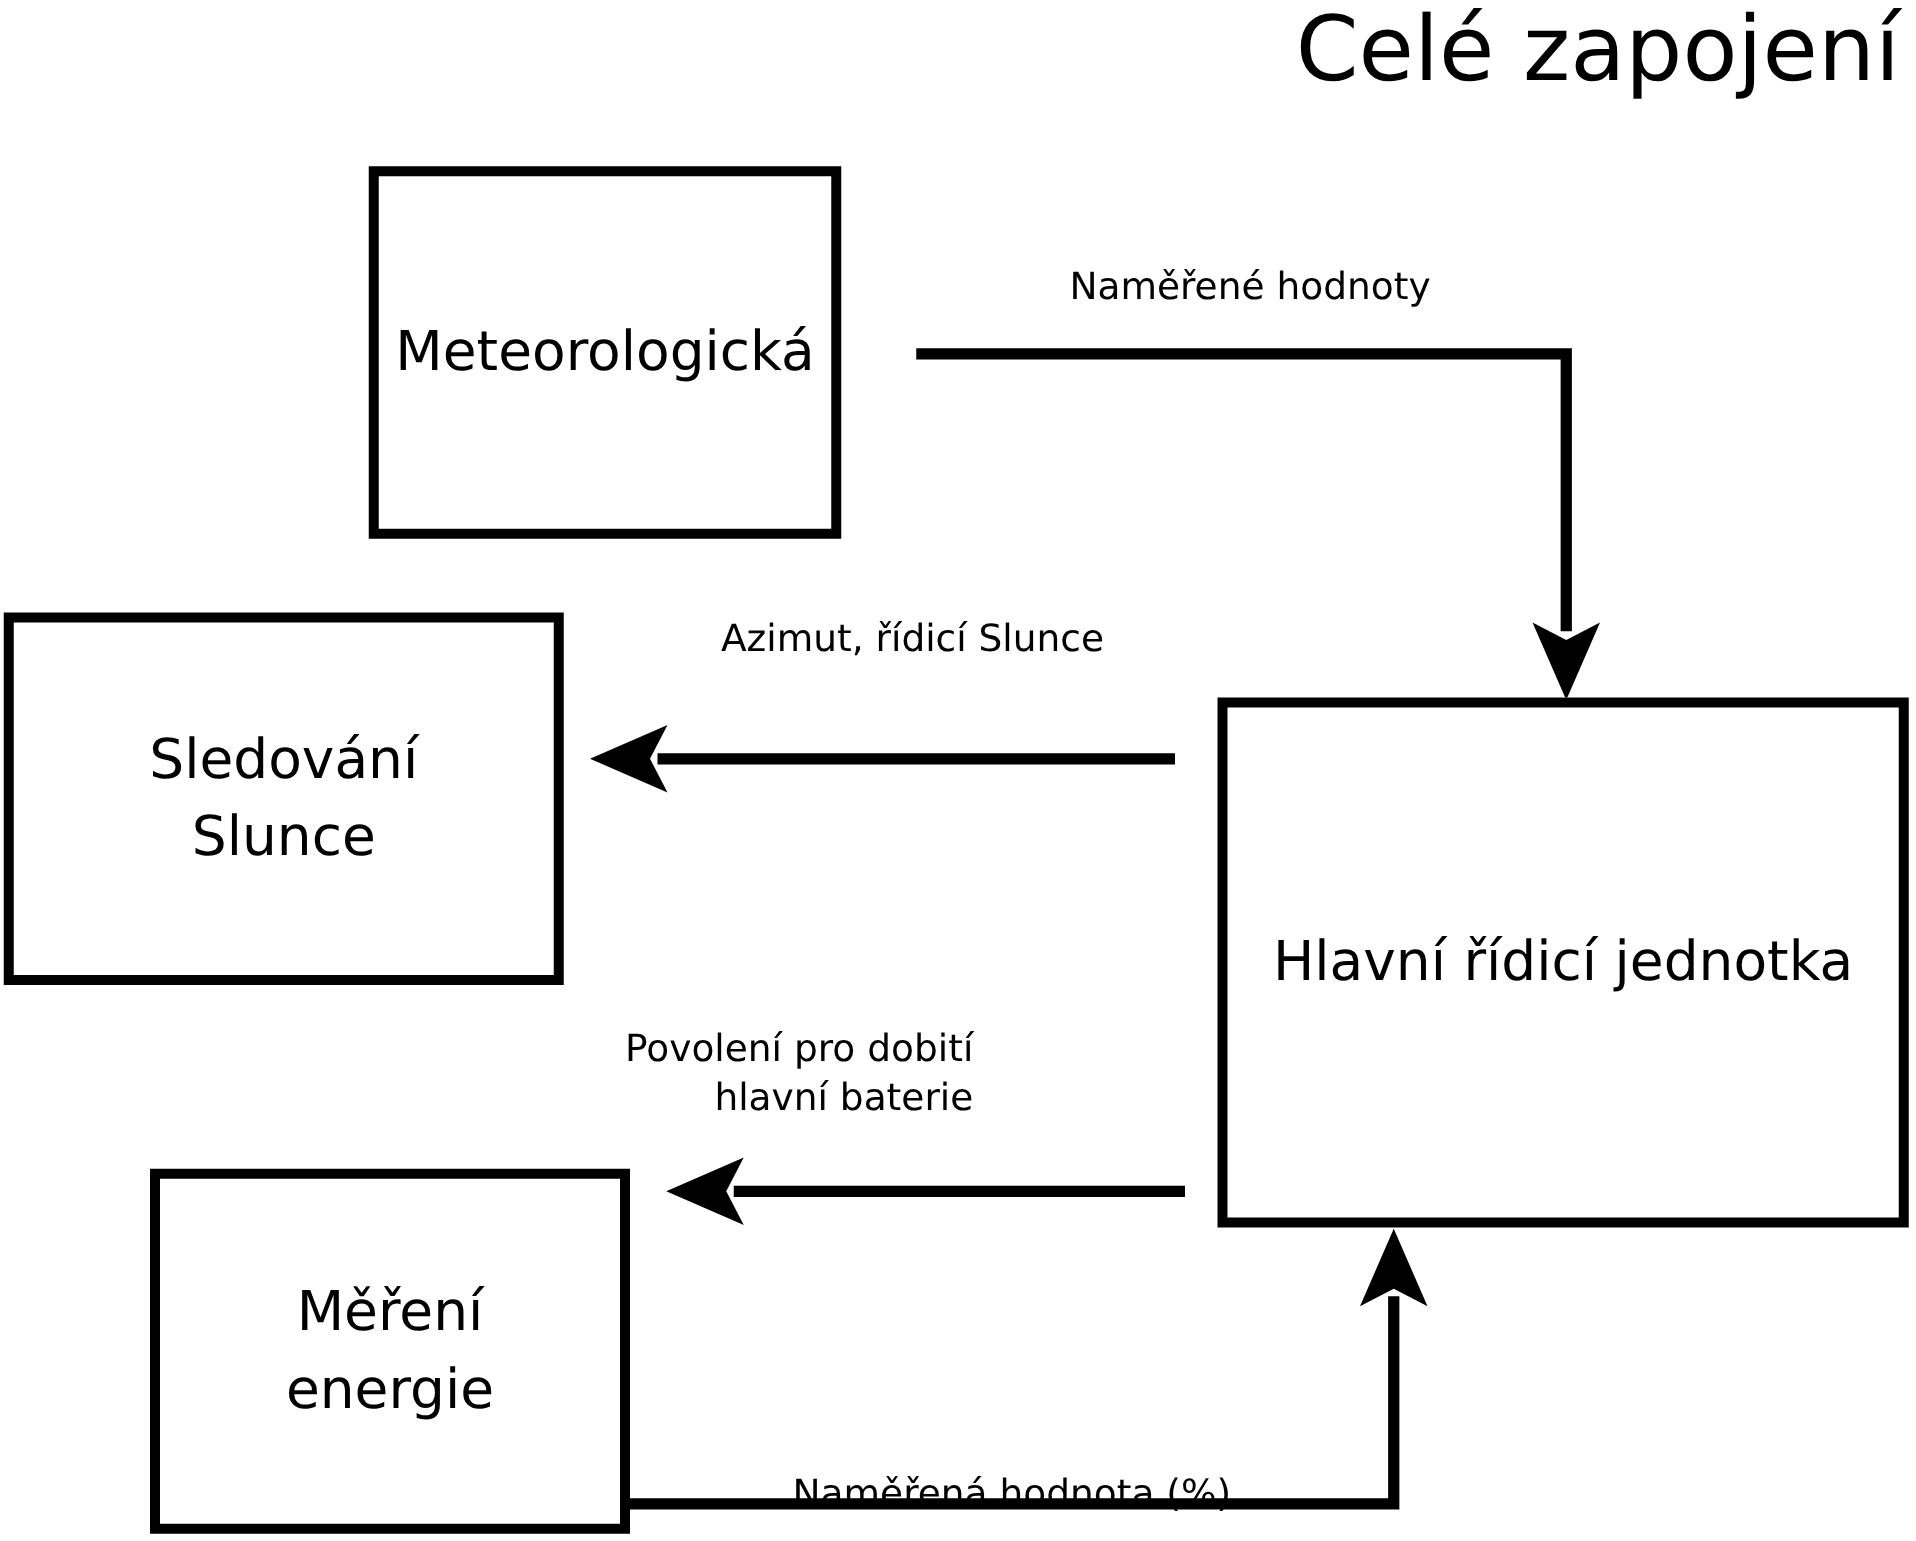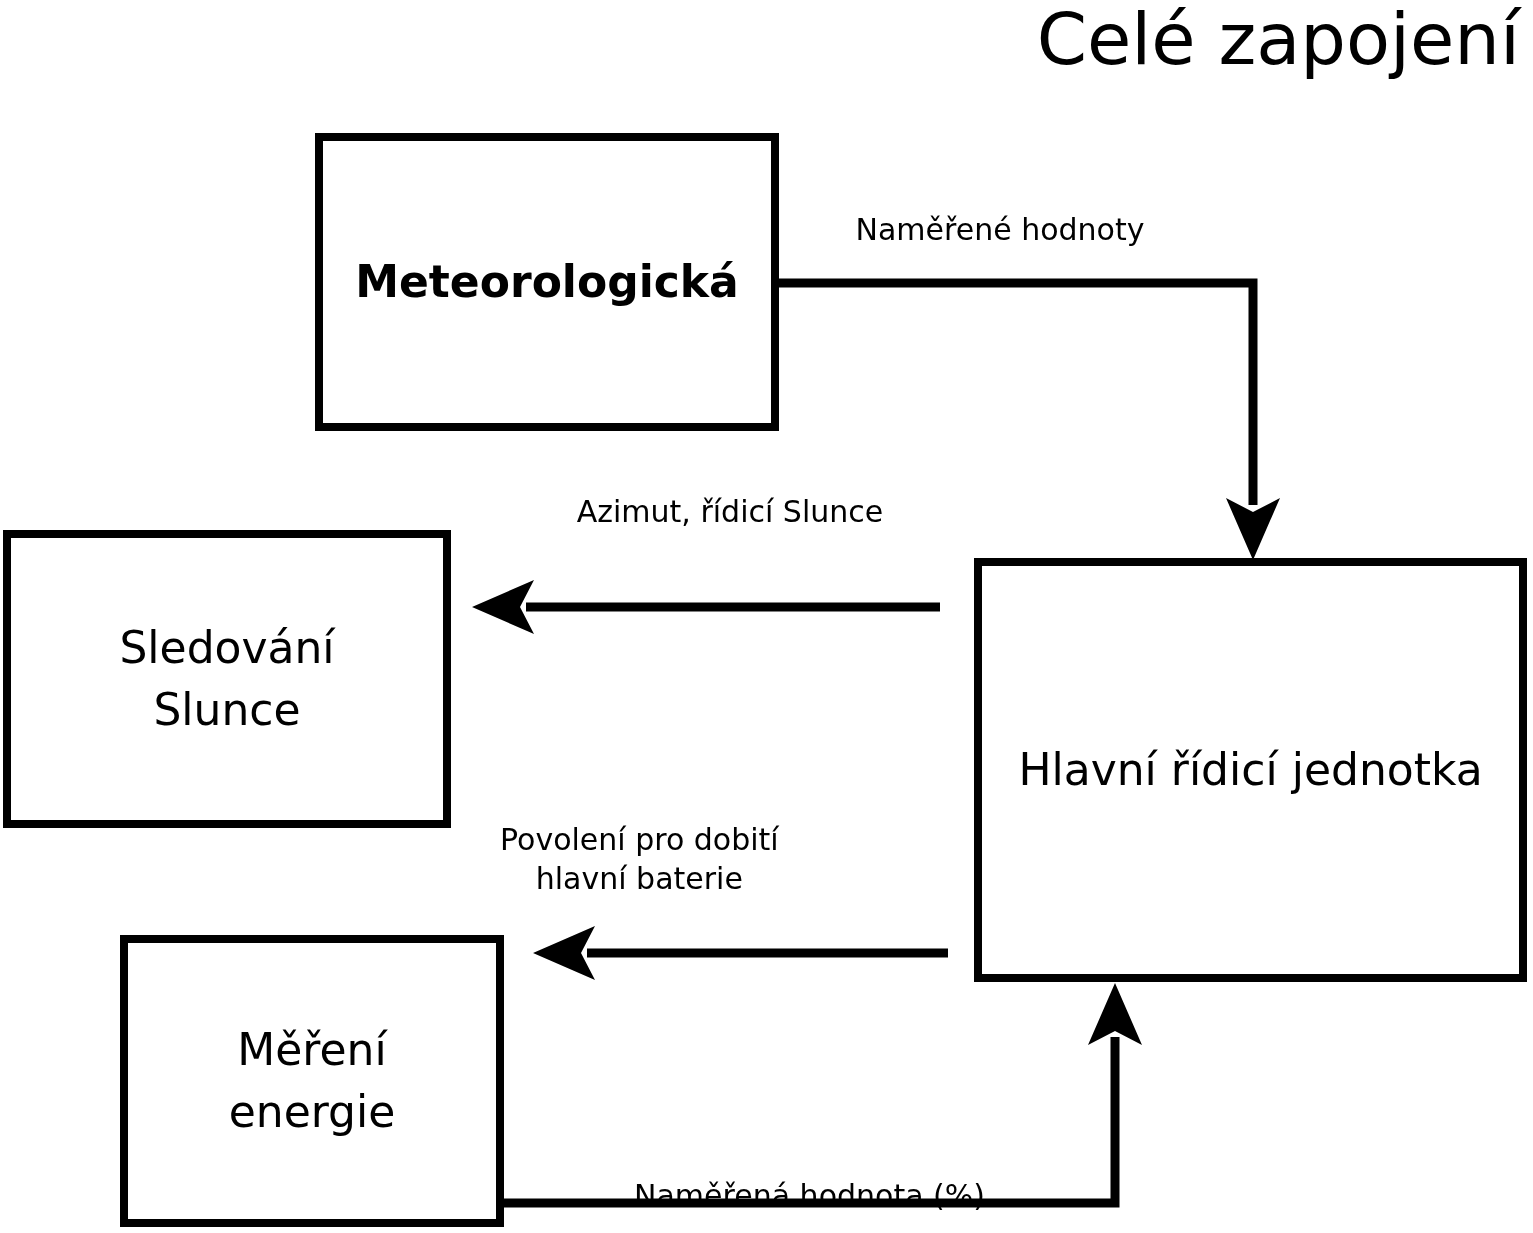--- a/index.html
+++ b/index.html
@@ -30,43 +30,43 @@
     background: var(--paper);
     display: flex;
     align-items: center;
     justify-content: center;
     text-align: center;
     font-size: 44px;
     line-height: 1.4;
     z-index: 2;
   }
   .box .line { display: block; }
-  .box-meteo  { left: 315px; top: 133px; width: 464px; height: 298px; font-weight: bold; }
-  .box-sun    { left: 3px;   top: 490px; width: 448px; height: 298px; margin-top: 40px; }
+  .box-meteo  { left: 295px; top: 133px; width: 378px; height: 298px; }
+  .box-sun    { left: 3px;   top: 490px; width: 448px; height: 298px; }
   .box-energy { left: 120px; top: 935px; width: 384px; height: 292px; }
   .box-main   { left: 974px; top: 558px; width: 553px; height: 424px; text-align: right; }
   .edges {
     position: absolute;
     left: 0; top: 0;
     width: 1533px;
     height: 1233px;
     z-index: 1;
   }
   .edge-line { fill: none; stroke: var(--ink); stroke-width: 9; }
   .edge-head { fill: var(--ink); stroke: none; }
   .edge-label {
     position: absolute;
     font-size: 30px;
     line-height: 1.3;
     white-space: nowrap;
     z-index: 3;
   }
   .label-measured-values { left: 760px; top: 210px; width: 480px; text-align: center; }
   .label-azimuth         { left: 490px; top: 492px; width: 480px; text-align: center; }
-  .label-charge          { left: 500px; top: 820px; text-align: center; }
+  .label-charge          { left: 500px; top: 820px; text-align: right; }
   .label-percent         { left: 505px; top: 1176px; width: 480px; text-align: right; }
 </style>
 </head>
 <body>
 
 <div class="canvas">
 
   <div class="title">Celé zapojení</div>
 
   <svg class="edges" viewBox="0 0 1533 1233" xmlns="http://www.w3.org/2000/svg">

